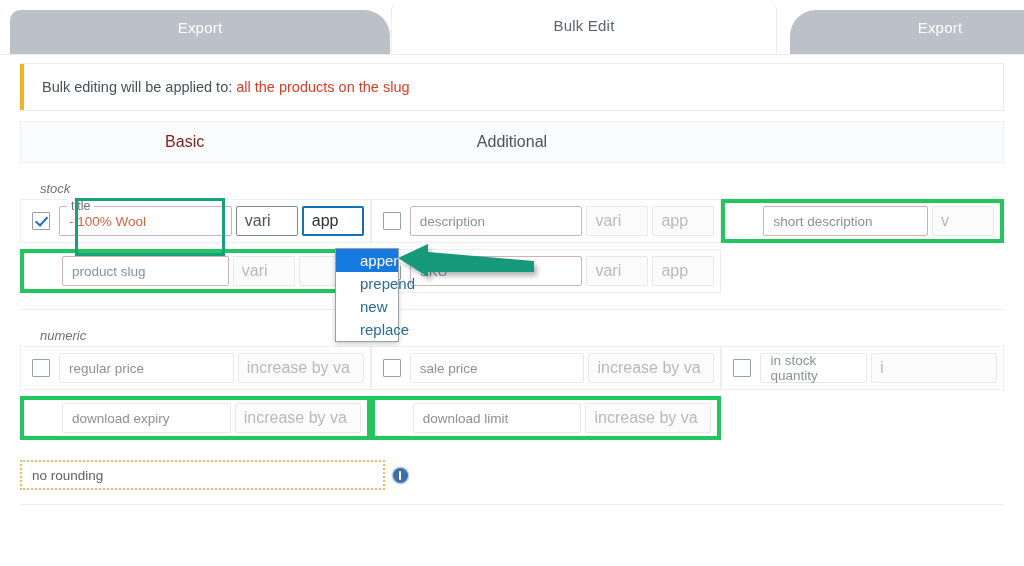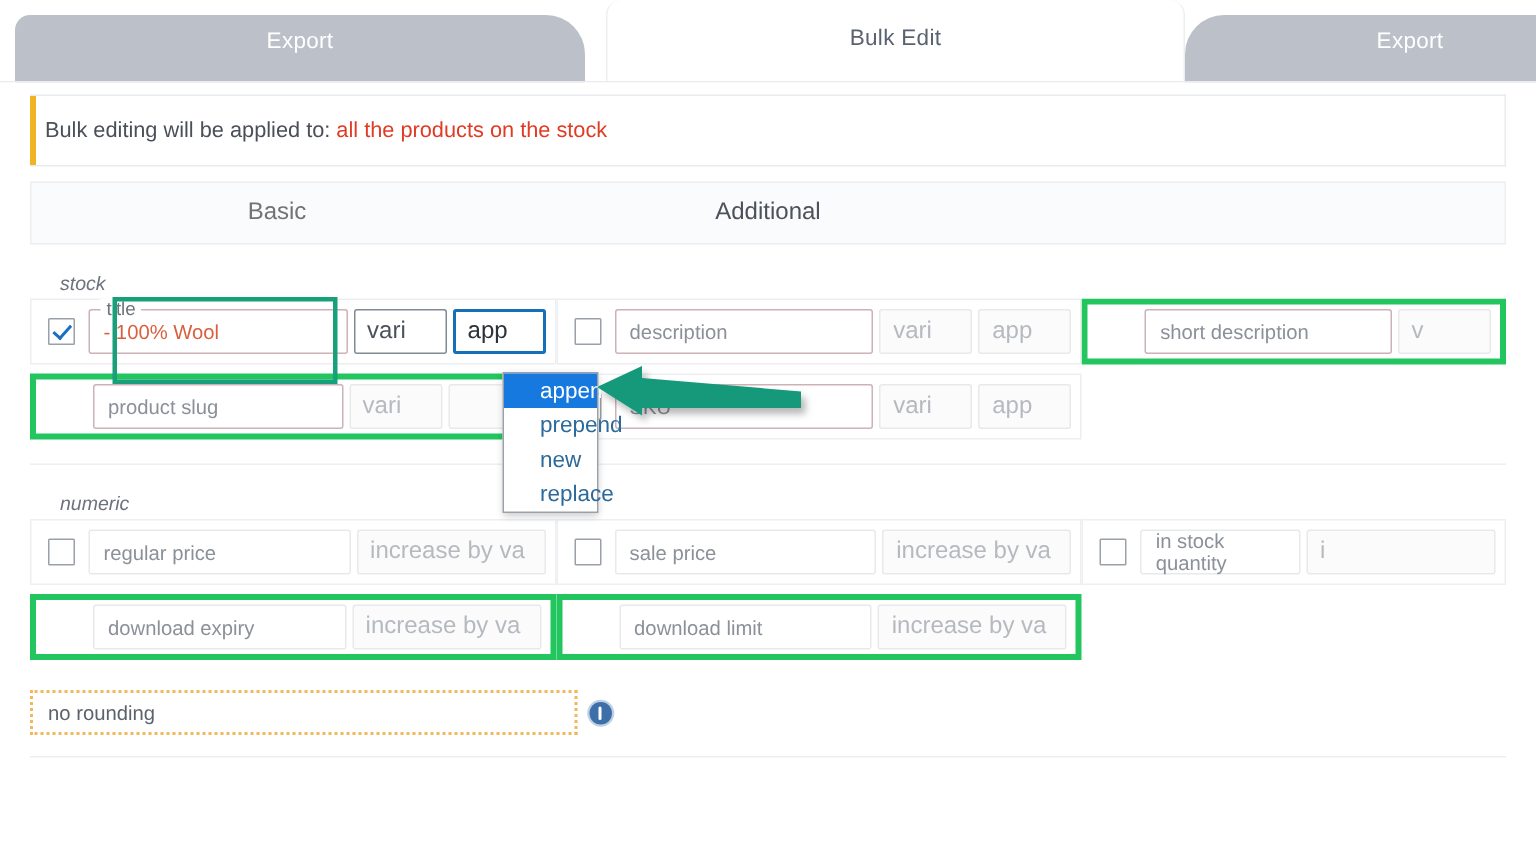--- a/index.html
+++ b/index.html
@@ -35,37 +35,37 @@
     border-radius: 10px 26px 0 0;
   }
   .tab-active {
     background: #ffffff;
     color: #5a6270;
     border-radius: 10px 10px 0 0;
     border-left: 1px solid #eceef0;
     border-right: 1px solid #eceef0;
   }
   #tab-filters  { left: 10px;  width: 380px; }
-  #tab-bulk     { left: 404px; width: 386px; top: 0; height: 55px; line-height: 52px;}
+  #tab-bulk     { left: 391px; width: 386px; top: 0; height: 55px; line-height: 52px;}
   #tab-export   { left: 790px; width: 300px; border-radius: 26px 10px 0 0; }
   .tabbar-underline {
     position:absolute; left:0; bottom:0; width:1024px; height:1px; background:#e9ebee;
   }
 
   
   .notice-wrap { padding: 8px 20px 0 20px; }
   .notice {
     position: relative;
     background: #fff;
     border: 1px solid #e9ebee;
     border-left: none;
     height: 48px;
     display: flex;
     align-items: center;
-    padding-left: 10px;
+    padding-left: 22px;
     font-size: 14.5px;
     color: #4a4f58;
   }
   .notice:before {
     content: "";
     position: absolute;
     left: 0; top: 0; bottom: 0;
     width: 4px;
     background: #f0b323;
   }
@@ -74,21 +74,21 @@
   
   .colhead-wrap { padding: 10px 20px 0 20px; }
   .colheads {
     display: flex;
     background: #fafbfc;
     border: 1px solid #eceef0;
     height: 42px;
     align-items: center;
   }
   .colhead { flex: 1 1 0; text-align: center; font-size: 16px; }
-  .colhead.basic { color: #737373; }
+  .colhead.basic { color: #7f1d1d; }
   .colhead.additional { color: #4c525c; }
   .colhead.third { }
 
   
   .section { padding: 0 20px; }
   .grouplabel {
     font-style: italic;
     font-size: 13px;
     color: #6c727c;
     margin: 18px 0 3px 20px;
@@ -251,21 +251,21 @@
   <div class="tabbar">
     <div class="tab tab-inactive" id="tab-filters">Export</div>
     <div class="tab tab-active" id="tab-bulk">Bulk Edit</div>
     <div class="tab tab-inactive" id="tab-export">Export</div>
     <div class="tabbar-underline"></div>
   </div>
 
   <div class="notice-wrap">
     <div class="notice">
       <span>Bulk editing will be applied to:</span>
-      <span class="target">all the products on the stock</span>
+      <span class="target">all the products on the slug</span>
     </div>
   </div>
 
   <div class="colhead-wrap">
     <div class="colheads">
       <div class="colhead basic">Basic</div>
       <div class="colhead additional">Additional</div>
       <div class="colhead third"></div>
     </div>
   </div>

